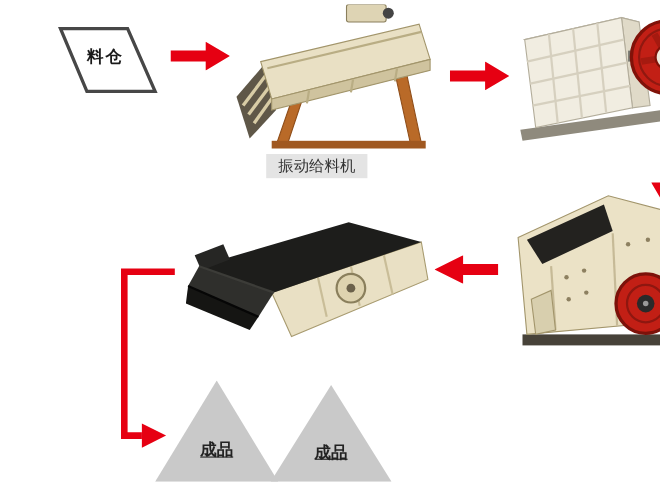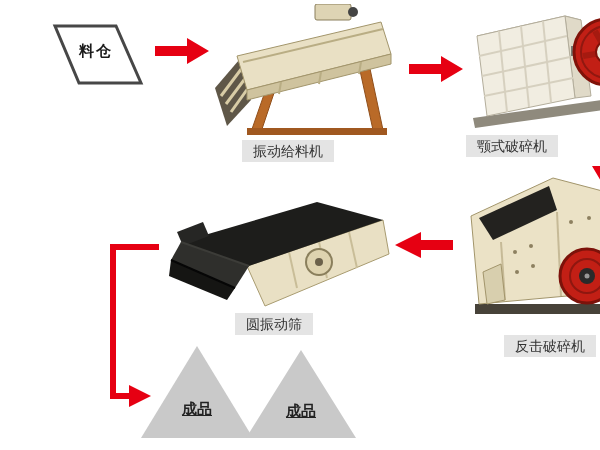--- a/index.html
+++ b/index.html
@@ -78,21 +78,20 @@
     <circle cx="140" cy="52" r="33" fill="#c21f15" stroke="#801209" stroke-width="3"></circle>
     <circle cx="140" cy="52" r="26" fill="none" stroke="#901810" stroke-width="2"></circle>
     <line x1="140" y1="52" x2="161" y2="64" stroke="#a51a10" stroke-width="6"></line>
     <line x1="140" y1="52" x2="136" y2="76" stroke="#a51a10" stroke-width="6"></line>
     <line x1="140" y1="52" x2="116" y2="56" stroke="#a51a10" stroke-width="6"></line>
     <line x1="140" y1="52" x2="128" y2="31" stroke="#a51a10" stroke-width="6"></line>
     <line x1="140" y1="52" x2="155" y2="34" stroke="#a51a10" stroke-width="6"></line>
     <circle cx="140" cy="52" r="11" fill="#efe9da" stroke="#801209" stroke-width="2"></circle>
     <circle cx="140" cy="52" r="4" fill="#333333"></circle>
   </svg>
-  <div class="machine-label" style="left:423px; top:135px;">颚式破碎机</div>
 
   <svg class="abs" style="left:549px; top:138px;" width="26" height="50">
     <polygon points="8,0 18,0 18,28 26,28 13,50 0,28 8,28" fill="#e60012"></polygon>
   </svg>
 
   <svg class="abs" style="left:418px; top:172px;" width="178" height="158" viewBox="0 0 178 158">
     <rect x="14" y="132" width="152" height="10" fill="#474239"></rect>
     <polygon points="10,44 92,6 168,26 172,118 18,132" fill="#ebe2c6" stroke="#a2956b" stroke-width="1"></polygon>
     <polygon points="18,46 88,14 96,38 32,68" fill="#23221f"></polygon>
     <line x1="40" y1="70" x2="44" y2="128" stroke="#c6ba97" stroke-width="2"></line>
@@ -106,21 +105,20 @@
     <circle cx="110" cy="50" r="2" fill="#8d8060"></circle>
       <circle cx="128" cy="46" r="2" fill="#8d8060"></circle>
     <circle cx="152" cy="42" r="2" fill="#8d8060"></circle>
       <circle cx="158" cy="100" r="2" fill="#8d8060"></circle>
 
     <circle cx="126" cy="104" r="27" fill="#c21f15" stroke="#7c120a" stroke-width="3"></circle>
     <circle cx="126" cy="104" r="17" fill="none" stroke="#8e1710" stroke-width="2"></circle>
     <circle cx="126" cy="104" r="8" fill="#2a2a2a"></circle>
     <circle cx="126" cy="104" r="2.5" fill="#999999"></circle>
   </svg>
-  <div class="machine-label" style="left:461px; top:335px;">反击破碎机</div>
 
   <svg class="abs" style="left:352px; top:232px;" width="58" height="26">
     <polygon points="58,8 26,8 26,0 0,13 26,26 26,18 58,18" fill="#e60012"></polygon>
   </svg>
 
   <svg class="abs" style="left:126px; top:196px;" width="222" height="116" viewBox="0 0 222 116">
 
     <polygon points="78,70 214,24 220,58 96,110" fill="#e9e0c4" stroke="#a89b70" stroke-width="1"></polygon>
     <line x1="120" y1="56" x2="128" y2="92" stroke="#c9bd98" stroke-width="2"></line>
     <line x1="150" y1="46" x2="158" y2="82" stroke="#c9bd98" stroke-width="2"></line>
@@ -128,21 +126,20 @@
     <circle cx="150" cy="66" r="13" fill="#ded3af" stroke="#8a7f5c" stroke-width="2"></circle>
     <circle cx="150" cy="66" r="4" fill="#6b614a"></circle>
 
     <polygon points="12,46 148,6 214,24 80,70" fill="#1d1d1b"></polygon>
     <polygon points="8,36 34,26 40,40 14,50" fill="#262624"></polygon>
     <polygon points="2,64 12,46 80,70 66,92" fill="#2f2f2c"></polygon>
     <polygon points="0,80 2,64 66,92 58,104" fill="#151513"></polygon>
     <line x1="12" y1="46" x2="80" y2="70" stroke="#3c3c38" stroke-width="2"></line>
     <line x1="2" y1="64" x2="66" y2="92" stroke="#060606" stroke-width="2"></line>
   </svg>
-  <div class="machine-label" style="left:192px; top:313px;">圆振动筛</div>
 
   <svg class="abs" style="left:60px; top:238px;" width="56" height="172" viewBox="0 0 56 172">
     <path d="M56 9 H10 V158 H26" stroke="#e60012" stroke-width="6" fill="none"></path>
     <polygon points="26,147 48,158 26,169" fill="#e60012"></polygon>
   </svg>
 
   <svg class="abs" style="left:98px; top:346px;" width="112" height="92">
     <polygon points="56,0 112,92 0,92" fill="#c9c9c9"></polygon>
   </svg>
   <svg class="abs" style="left:203px; top:350px;" width="110" height="88">

